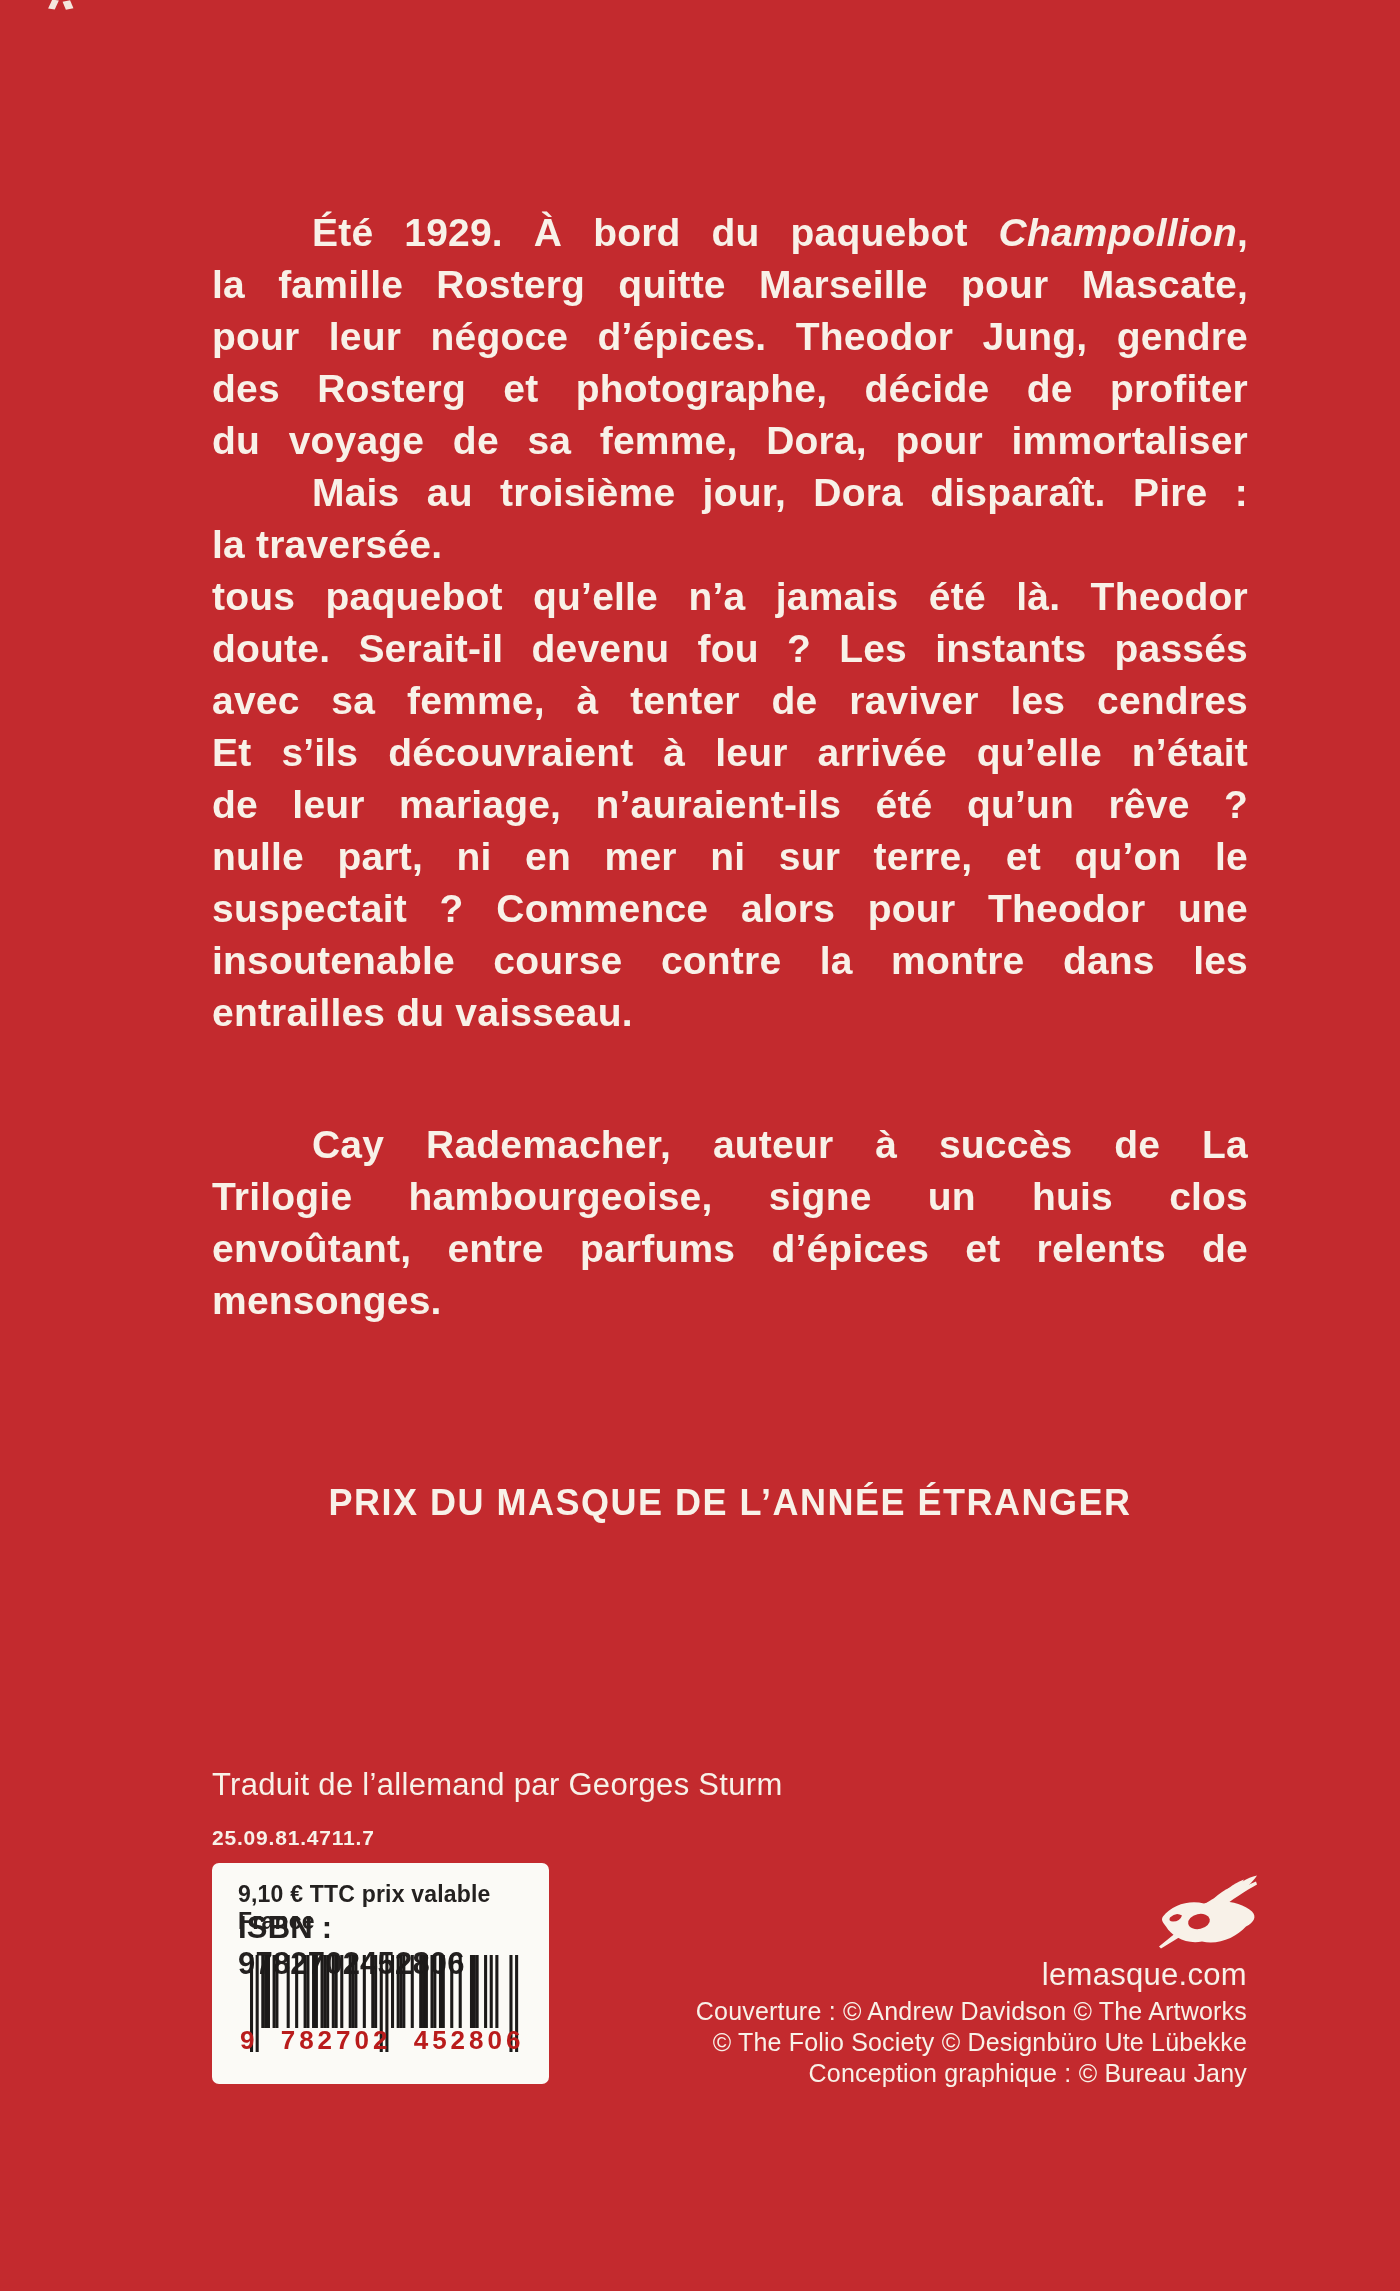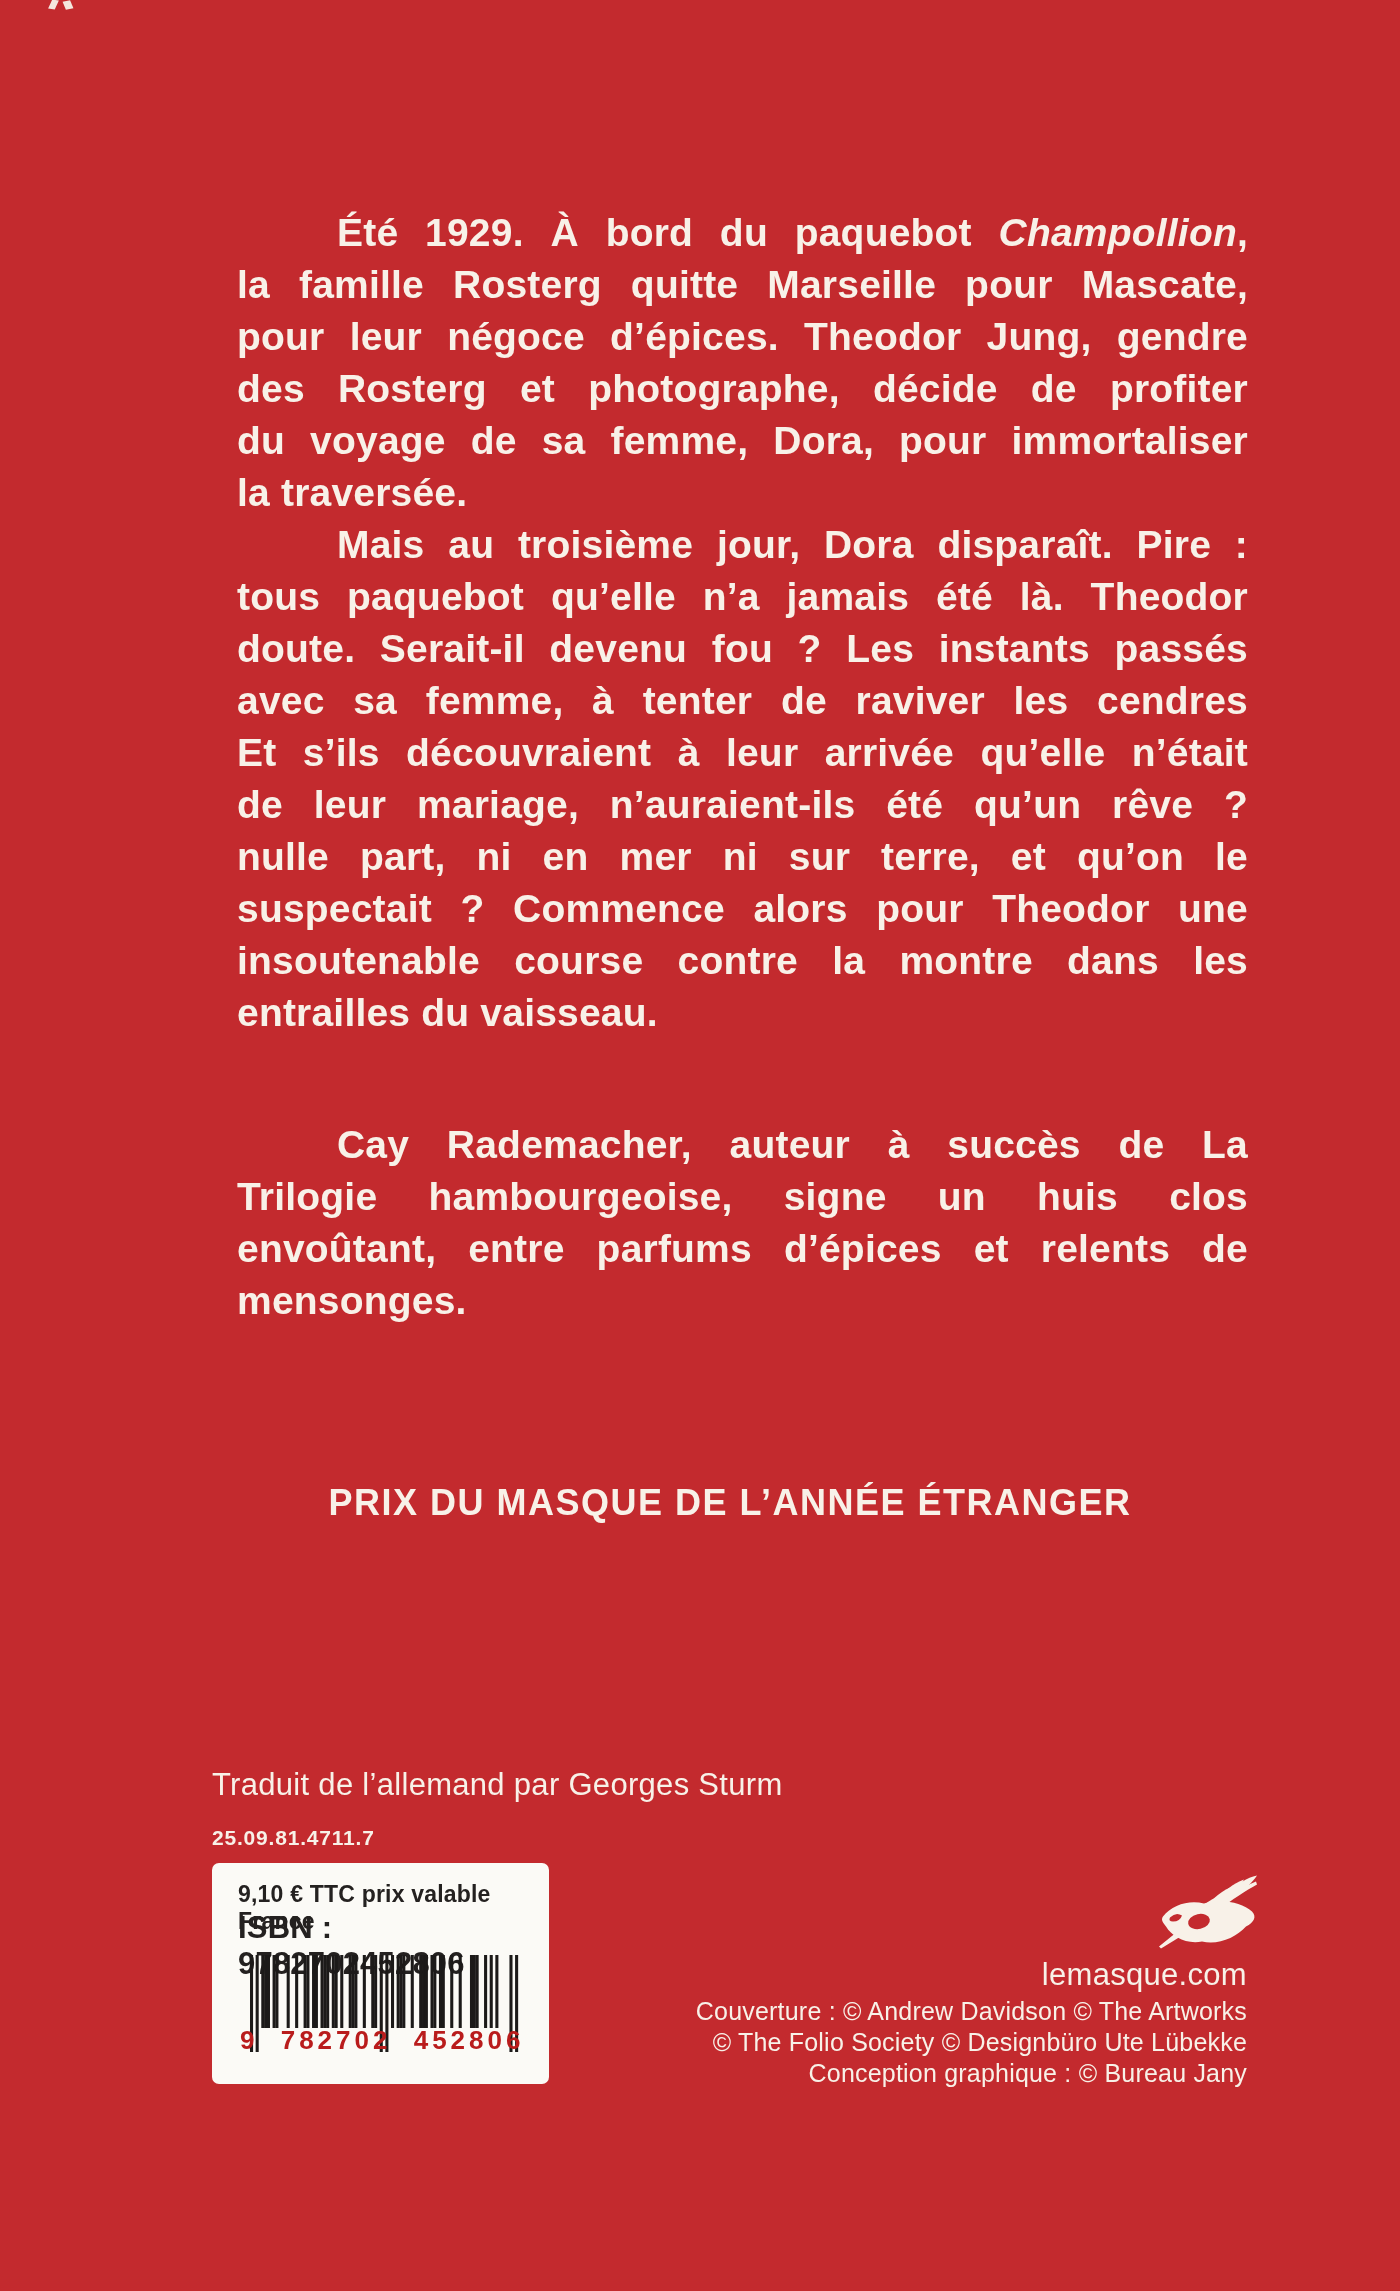--- a/index.html
+++ b/index.html
@@ -22,21 +22,20 @@
     position:absolute;left:212px;top:207px;width:1036px;
     font-size:39px;line-height:52px;font-weight:700;
     letter-spacing:.2px;
   }
   .syn-line{
     text-align:justify;
     -moz-text-align-last:justify;
     text-align-last:justify;
     text-justify:inter-word;
     min-height:52px;
-    margin-left:25px;
   }
   .syn-line.flush{text-align-last:left;-moz-text-align-last:left;}
   .syn-line.p-first{padding-left:100px;}
   .syn-line em{font-style:italic;}
   .p3{margin-top:80px;}
 
   .award{
     position:absolute;left:212px;top:1482px;width:1036px;
     text-align:center;font-size:36px;font-weight:700;letter-spacing:1.5px;
     white-space:nowrap;
@@ -86,23 +85,23 @@
     <span class="cm a"></span>
     <span class="cm b"></span>
   </div>
 
   <section class="synopsis">
     <div class="syn-line p-first"><span>Été 1929. À bord du paquebot </span><em>Champollion</em><span>,</span></div>
     <div class="syn-line">la famille Rosterg quitte Marseille pour Mascate,</div>
     <div class="syn-line">pour leur négoce d’épices. Theodor Jung, gendre</div>
     <div class="syn-line">des Rosterg et photographe, décide de profiter</div>
     <div class="syn-line">du voyage de sa femme, Dora, pour immortaliser</div>
+    <div class="syn-line p-first">Mais au troisième jour, Dora disparaît. Pire :</div>
+
     <div class="syn-line flush">la traversée.</div>
-
-    <div class="syn-line p-first">Mais au troisième jour, Dora disparaît. Pire :</div>
     <div class="syn-line">tous paquebot qu’elle n’a jamais été là. Theodor</div>
     <div class="syn-line">doute. Serait-il devenu fou ? Les instants passés</div>
     <div class="syn-line">avec sa femme, à tenter de raviver les cendres</div>
     <div class="syn-line">Et s’ils découvraient à leur arrivée qu’elle n’était</div>
     <div class="syn-line">de leur mariage, n’auraient-ils été qu’un rêve ?</div>
     <div class="syn-line">nulle part, ni en mer ni sur terre, et qu’on le</div>
     <div class="syn-line">suspectait ? Commence alors pour Theodor une</div>
     <div class="syn-line">insoutenable course contre la montre dans les</div>
     <div class="syn-line flush">entrailles du vaisseau.</div>
 

